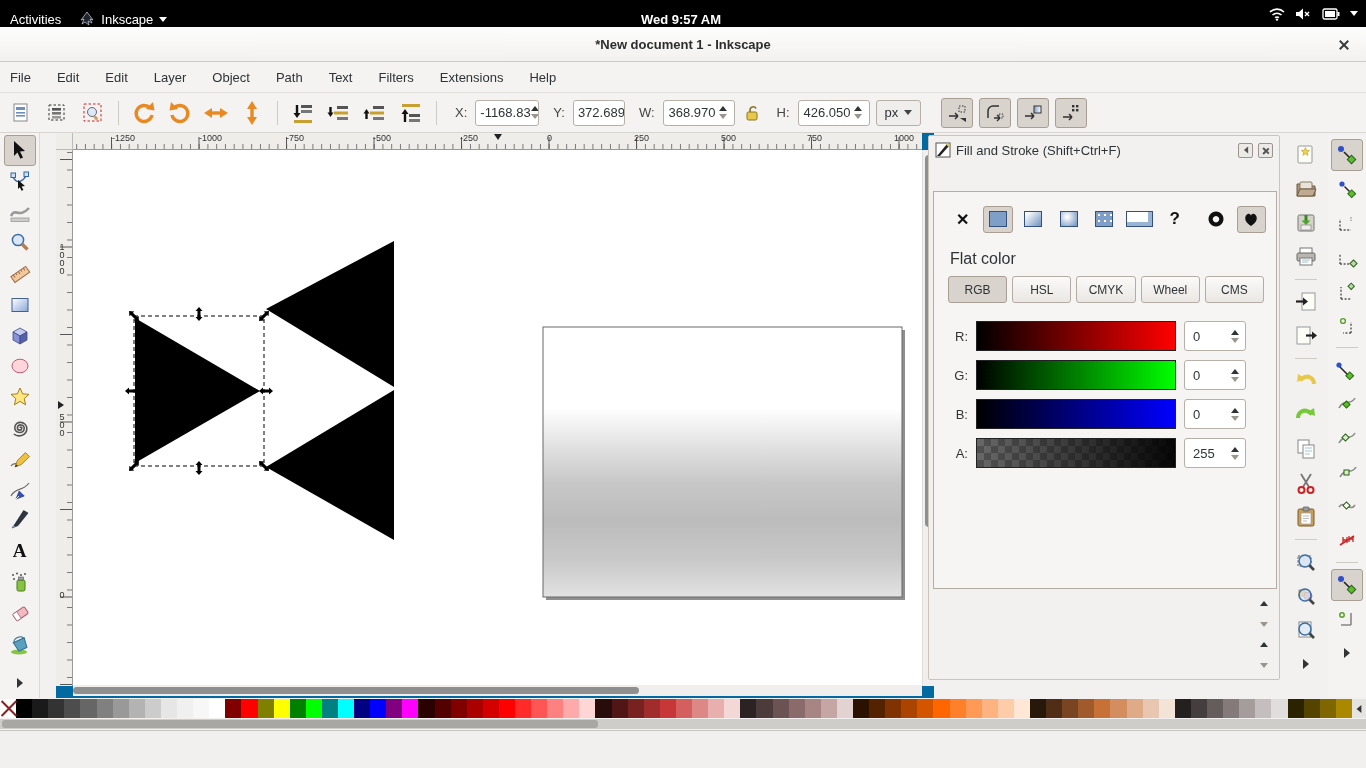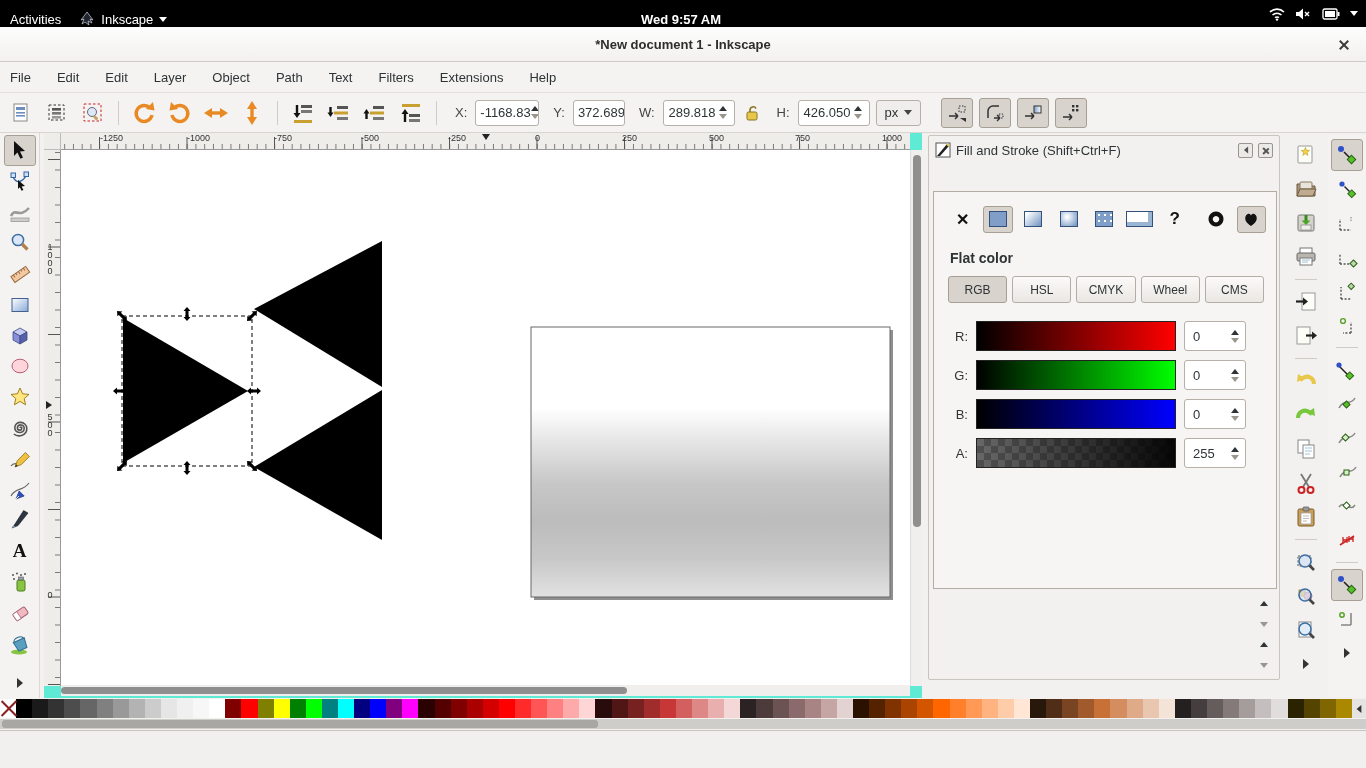--- a/index.html
+++ b/index.html
@@ -35,21 +35,21 @@
 .cdown{width:0;height:0;border-left:4px solid transparent;border-right:4px solid transparent;border-top:5px solid #444}
 .tglbtn{width:32px;height:30px;border:1px solid #a89f94;background:#d8d3cd;border-radius:3px;display:flex;align-items:center;justify-content:center}
 
 .toolbox{position:absolute;left:0;top:133px;width:40px;height:565px;background:#f4f3f1;border-right:1px solid #ddd9d4;display:flex;flex-direction:column;align-items:center;padding-top:2px}
 .tbtn{width:32px;height:31px;display:flex;align-items:center;justify-content:center;border-radius:3px}
 .tbtn.active{background:#d8d3cd;border:1px solid #a89f94}
 .texp{margin-top:8px}
 .cright{width:0;height:0;border-top:5px solid transparent;border-bottom:5px solid transparent;border-left:6px solid #333}
 .cleft{width:0;height:0;border-top:5px solid transparent;border-bottom:5px solid transparent;border-right:6px solid #333}
 
-.canvas-area{position:absolute;left:44px;top:133px;width:878px;height:565px;background:#5eead4}
+.canvas-area{position:absolute;left:56px;top:133px;width:878px;height:565px;background:#0369a1}
 .rcorner{position:absolute;left:0;top:0;width:17px;height:17px;background:#efedea;border-right:1px solid #bbb;border-bottom:1px solid #bbb}
 .hruler{position:absolute;left:17px;top:0;width:849px;height:17px;background:#efedea;border-bottom:1px solid #9a9a9a;background-image:linear-gradient(to right,#555 0 1px,transparent 1px),linear-gradient(to right,#777 0 1px,transparent 1px);background-size:87.5px 12px,8.75px 5px;background-position:38px bottom,3.2px bottom;background-repeat:repeat-x}
 .hruler span{position:absolute;top:0;font-size:9px;color:#333}
 .vruler{position:absolute;left:0;top:17px;width:17px;height:536px;background:#efedea;border-right:1px solid #9a9a9a;background-image:linear-gradient(to bottom,#555 0 1px,transparent 1px),linear-gradient(to bottom,#777 0 1px,transparent 1px);background-size:12px 87.5px,5px 17.5px;background-position:right 9px,right 2px;background-repeat:repeat-y}
 .vruler span{position:absolute;left:1px;font-size:9px;color:#333;writing-mode:vertical-lr;text-orientation:upright;letter-spacing:-2px}
 .hmark{position:absolute;top:1px;width:0;height:0;border-left:4px solid transparent;border-right:4px solid transparent;border-top:6px solid #222}
 .vmark{position:absolute;left:2px;width:0;height:0;border-top:4px solid transparent;border-bottom:4px solid transparent;border-left:6px solid #222}
 .viewport{position:absolute;left:17px;top:17px;width:849px;height:536px;background:#fff;overflow:hidden}
 .vscroll{position:absolute;right:0;top:17px;width:12px;height:536px;background:#f0efed;border-left:1px solid #ddd}
 .vscroll .thumb{position:absolute;left:2px;top:5px;width:8px;height:372px;background:#8f8f8f;border-radius:5px}
@@ -74,21 +74,21 @@
 .pmode{width:30px;height:27px;border-radius:3px;display:flex;align-items:center;justify-content:center;border:1px solid transparent}
 .pmode.sel{background:#d8d3cd;border:1px solid #a89f94}
 .chip{width:18px;height:16px;border:1px solid #33517a}
 .chip.flat{background:#7f9fc8}
 .chip.lin{background:linear-gradient(135deg,#fff 10%,#7f9fc8 90%)}
 .chip.rad{background:radial-gradient(circle at 38% 35%,#fff 5%,#7f9fc8 85%)}
 .chip.pat{background:#7f9fc8;background-image:radial-gradient(#fff 28%,transparent 30%);background-size:6px 6px}
 .chip.swatch{background:#fff;box-shadow:inset -4px -4px 0 #9ab4d4}
 .bigx{font-weight:bold;font-size:16px;color:#111}
 .qmark{font-weight:bold;font-size:17px;color:#111}
-.flatlabel{position:absolute;left:16px;top:58px;font-weight:bold;font-size:14px}
+.flatlabel{position:absolute;left:16px;top:58px;font-weight:normal;font-size:16px}
 .modesrow{position:absolute;left:14px;top:84px;right:12px;display:flex;gap:5px}
 .mbtn{flex:1;height:27px;border:1px solid #b3ada5;border-radius:3px;background:linear-gradient(#fbfaf9,#eae7e3);display:flex;align-items:center;justify-content:center;font-size:12px}
 .mbtn.sel{background:#d8d3cd;border-color:#a89f94}
 .chrow{position:absolute;left:14px;right:10px;height:32px;display:flex;align-items:center;gap:8px}
 .chlabel{width:20px;text-align:right;color:#333}
 .chslider{width:200px;height:30px;border:1px solid #222;position:relative}
 .chslider.r{background:linear-gradient(to right,#000,#f00)}
 .chslider.g{background:linear-gradient(to right,#000,#0f0)}
 .chslider.b{background:linear-gradient(to right,#000,#00f)}
 .chslider.a{background-image:linear-gradient(to right,rgba(20,20,20,.55),rgba(0,0,0,.97)),conic-gradient(#9a9a9a 25%,#cfcfcf 0 50%,#9a9a9a 0 75%,#cfcfcf 0);background-size:100% 100%,14px 14px}
@@ -277,21 +277,21 @@
   <span class="lbl">Y:</span>
   <span class="field" style="width:52px">
       <span class="val">372.689</span>
       <span class="spins">
         <i class="tu"></i>
         <i class="td"></i>
       </span>
     </span>
   <span class="lbl">W:</span>
   <span class="field" style="width:72px">
-      <span class="val">289.818</span>
+      <span class="val">368.970</span>
       <span class="spins">
         <i class="tu"></i>
         <i class="td"></i>
       </span>
     </span>
   <span class="ibtn" style="width:22px">
       <svg width="14" height="16" viewBox="0 0 14 16">
         <rect x="2" y="7" width="10" height="8" rx="1.5" fill="#e8c84a" stroke="#8a7420"></rect>
         <path d="M5 7V5a3.2 3.2 0 0 1 6-1.5" fill="none" stroke="#8a7420" stroke-width="1.6"></path>
       </svg>

